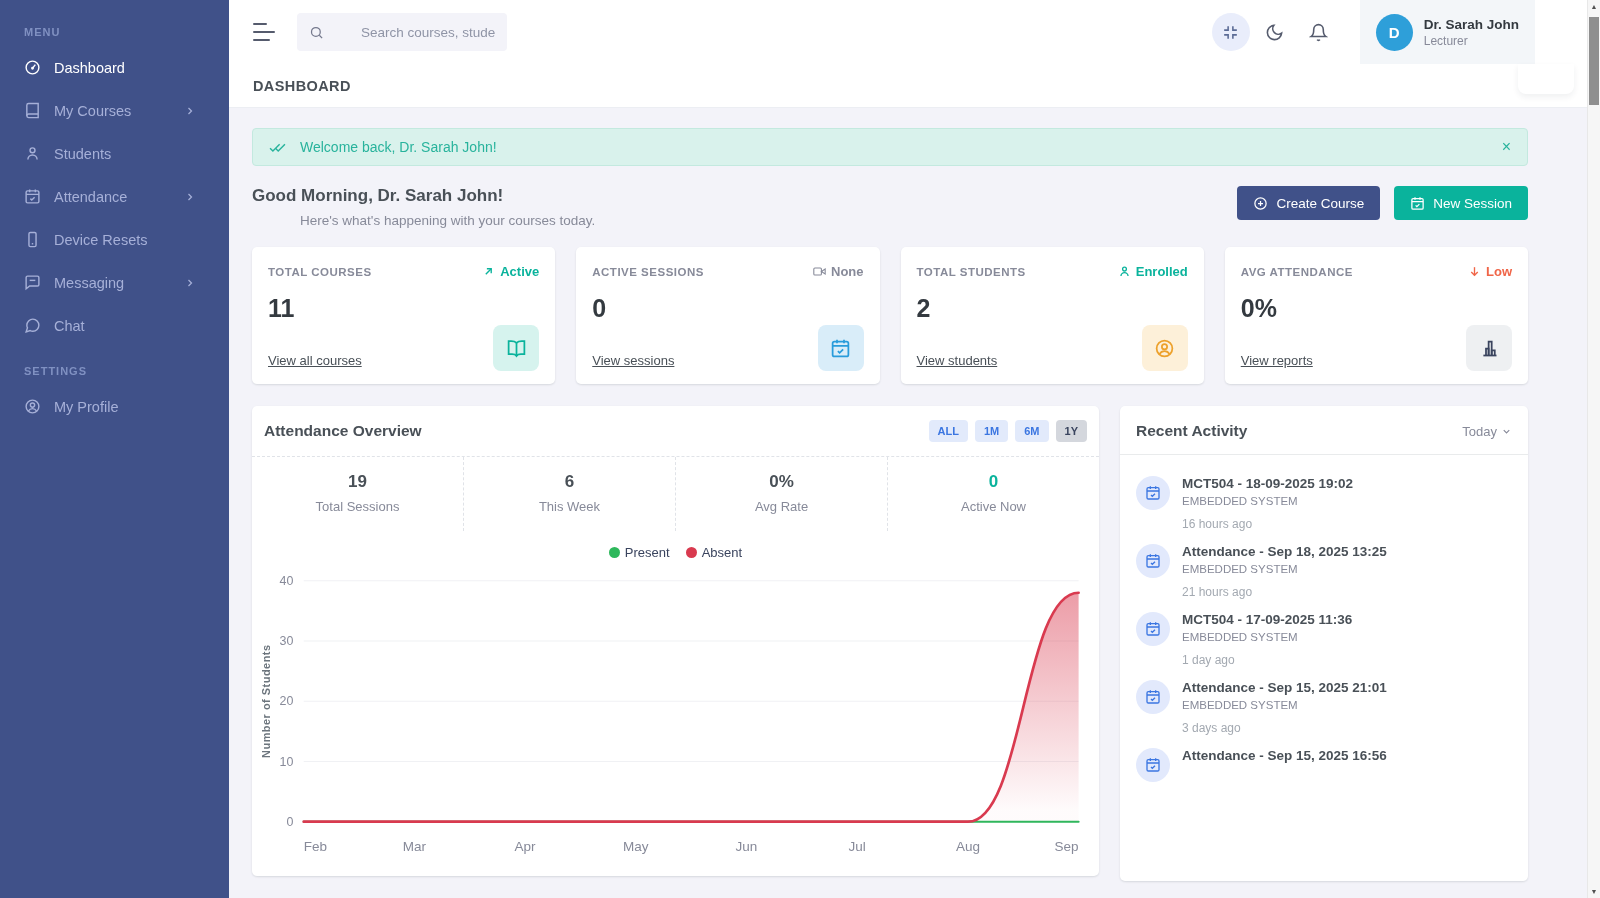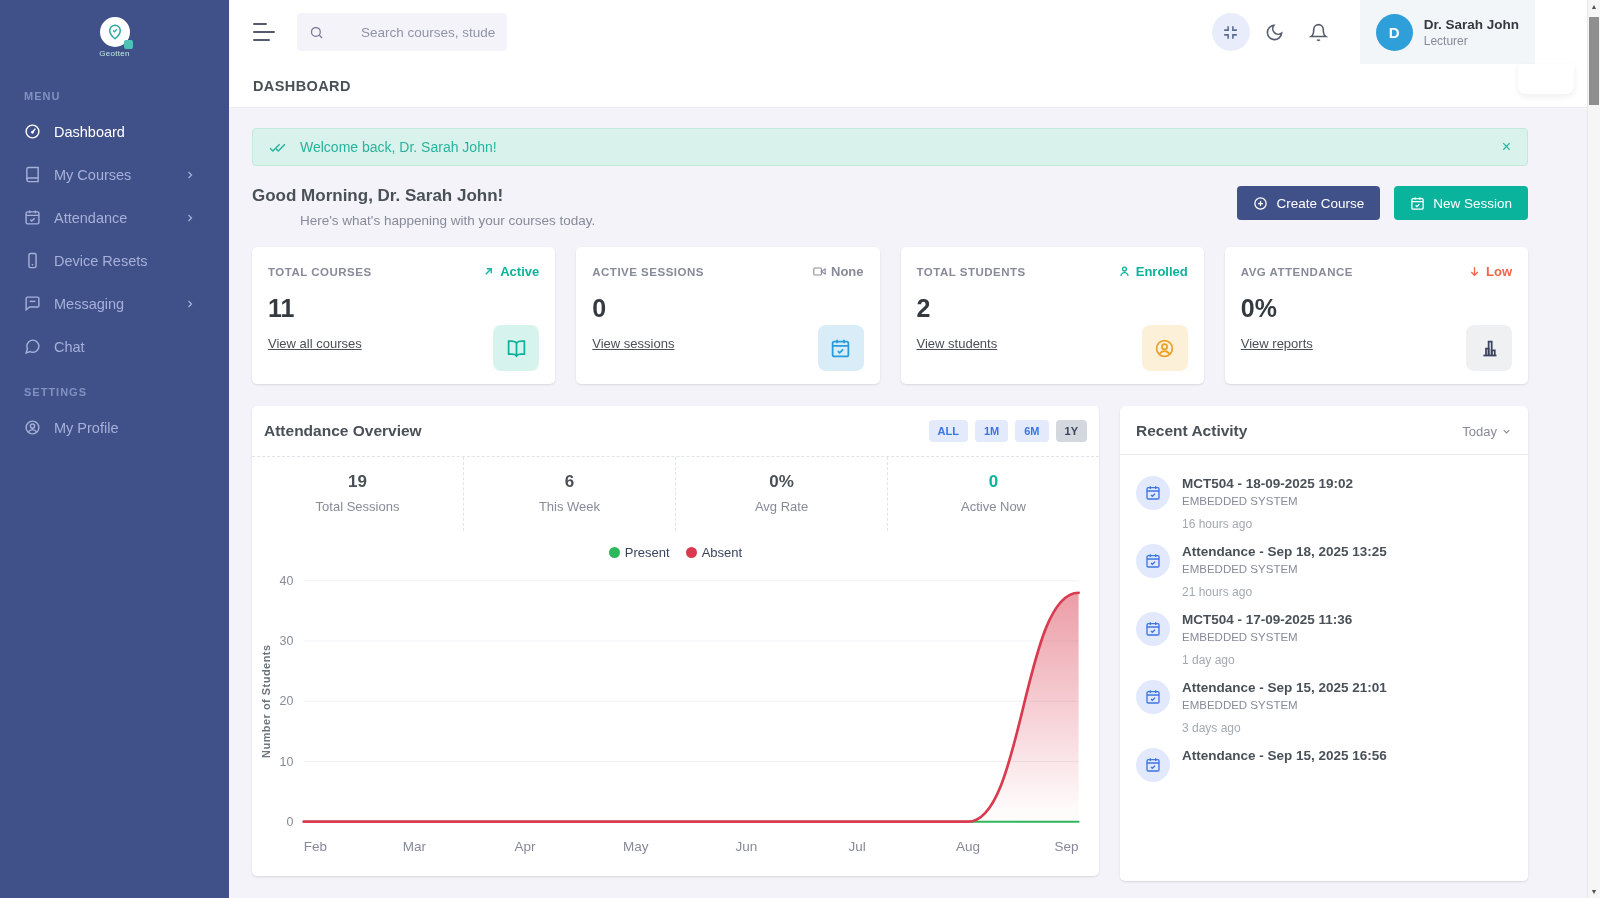--- a/index.html
+++ b/index.html
@@ -63,21 +63,21 @@
 
   
   .cards-row { display:flex; gap:21px; margin-top:19px; }
   .stat-card { flex:1; height:137px; background:#fff; border-radius:5px; box-shadow:0 1px 2px rgba(56,65,74,.15); padding:17px 16px; position:relative; }
   .stat-top { display:flex; align-items:center; justify-content:space-between; }
   .stat-label { font-size:11.5px; font-weight:bold; letter-spacing:.5px; color:#878a99; }
   .stat-badge { font-size:13px; font-weight:bold; display:flex; align-items:center; gap:5px; }
   .stat-badge svg { width:13px; height:13px; }
   .badge-success { color:#0ab39c; } .badge-muted { color:#878a99; } .badge-danger { color:#f06548; }
   .stat-value { font-size:25px; font-weight:bold; color:#343a40; margin-top:15px; }
-  .stat-link { position:absolute; left:16px; bottom:33px; font-size:13px; color:#495057; text-decoration:underline; cursor:pointer; }
+  .stat-link { position:absolute; left:16px; bottom:16px; font-size:13px; color:#495057; text-decoration:underline; cursor:pointer; }
   .stat-tile { position:absolute; right:16px; bottom:13px; width:46px; height:46px; border-radius:8px; display:flex; align-items:center; justify-content:center; }
   .stat-tile svg { width:21px; height:21px; }
   .tile-teal { background:#d6f3ee; color:#0ab39c; }
   .tile-blue { background:#d9edf9; color:#299cdb; }
   .tile-orange { background:#fdf0d9; color:#eda12c; }
   .tile-gray { background:#eef0f2; color:#3a445e; }
 
   
   .main-row { display:flex; gap:21px; margin-top:22px; align-items:flex-start; }
   .panel { background:#fff; border-radius:5px; box-shadow:0 1px 2px rgba(56,65,74,.15); }
@@ -117,50 +117,47 @@
   .sb-thumb { position:absolute; top:17px; left:1px; right:1px; height:88px; background:#8f8f8f; }
   .sb-arrow { position:absolute; left:0; right:0; text-align:center; font-size:7px; color:#505050; }
   .sb-up { top:3px; } .sb-down { bottom:3px; }
 </style>
 </head>
 <body>
 
 <div class="app">
 
   <div class="sidebar">
-    <div class="logo-wrap">
-      <div class="logo-circle">
-        <svg viewBox="0 0 24 24" fill="none" stroke="#2aa8a0" stroke-width="2">
-            <path d="M12 21s-7-5.3-7-11a7 7 0 0 1 14 0c0 5.7-7 11-7 11z"></path>
-            <path d="M9.5 10l1.8 1.8 3.2-3.4" stroke-width="1.8"></path>
-          </svg>
-        <span class="logo-badge"></span>
-      </div>
-      <span class="logo-text">Geotten</span>
-    </div>
 
     <div class="nav-section">MENU</div>
 
     <div class="nav-item active">
       <svg viewBox="0 0 24 24" fill="none" stroke="currentColor" stroke-width="2">
           <circle cx="12" cy="12" r="9"></circle>
           <path d="M12 13l4-5"></path>
           <circle cx="12" cy="13" r="1"></circle>
         </svg>
       <span>Dashboard</span>
     </div>
     <div class="nav-item">
       <svg viewBox="0 0 24 24" fill="none" stroke="currentColor" stroke-width="2">
           <path d="M4 19.5A2.5 2.5 0 0 1 6.5 17H20"></path>
           <path d="M6.5 2H20v20H6.5A2.5 2.5 0 0 1 4 19.5v-15A2.5 2.5 0 0 1 6.5 2z"></path>
         </svg>
       <span>My Courses</span>
       <svg class="chev" viewBox="0 0 24 24" fill="none" stroke="currentColor" stroke-width="2.5">
           <path d="M9 6l6 6-6 6"></path>
         </svg>
+    </div>
+    <div class="nav-item">
+      <svg viewBox="0 0 24 24" fill="none" stroke="currentColor" stroke-width="2">
+          <circle cx="12" cy="7.5" r="3.5"></circle>
+          <path d="M5.5 20.5a6.5 6.5 0 0 1 13 0"></path>
+        </svg>
+      <span>Students</span>
     </div>
     <div class="nav-item">
       <svg viewBox="0 0 24 24" fill="none" stroke="currentColor" stroke-width="2">
           <rect x="3" y="4" width="18" height="17" rx="2"></rect>
           <path d="M16 2v4M8 2v4M3 9h18"></path>
           <path d="M9 15l2 2 4-4"></path>
         </svg>
       <span>Attendance</span>
       <svg class="chev" viewBox="0 0 24 24" fill="none" stroke="currentColor" stroke-width="2.5">
           <path d="M9 6l6 6-6 6"></path>

